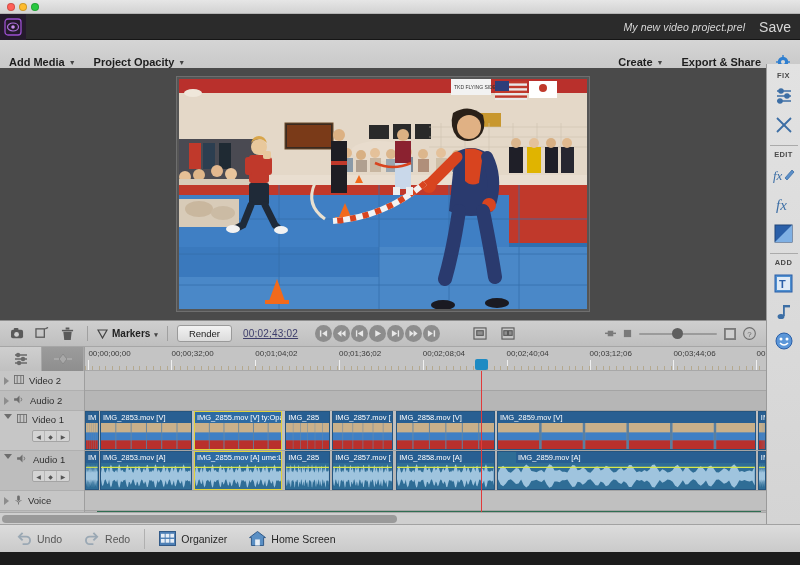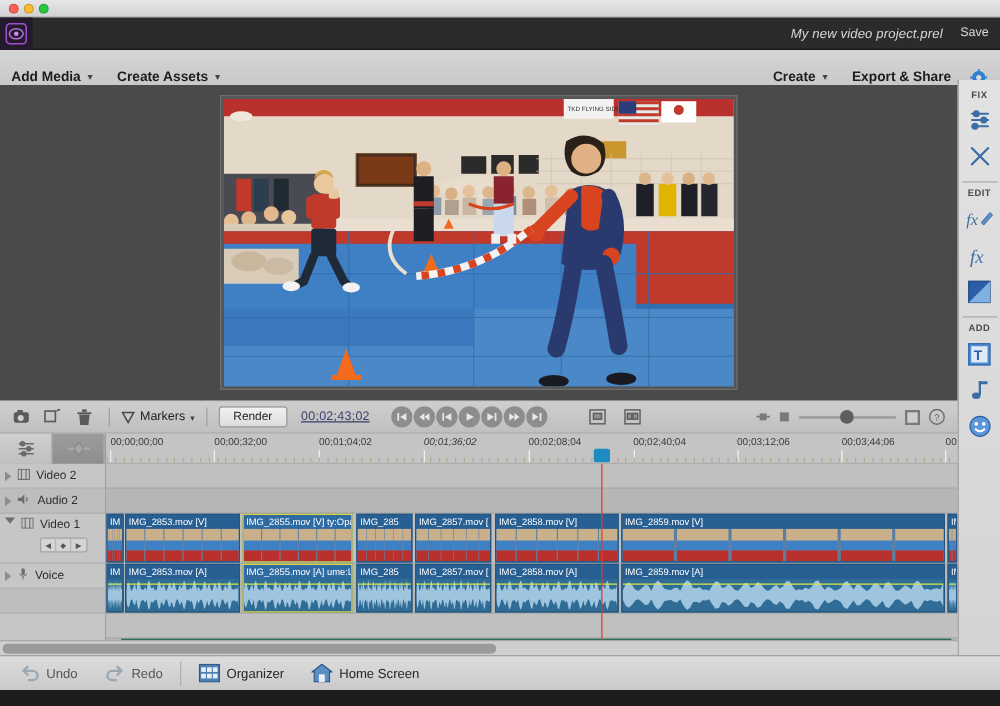--- a/index.html
+++ b/index.html
@@ -28,21 +28,21 @@
     border-bottom:1px solid #151515; position:relative;
   }
   .applogo {
     width:26px;height:26px;background:#241a2b;display:flex;align-items:center;justify-content:center;
   }
   .applogo svg{display:block;}
   .proj-name {
     margin-left:auto; color:#d8d8d8; font-size:10.5px; font-style:italic; padding-right:14px;
     letter-spacing:.1px;
   }
-  .save-btn { color:#d8d8d8; font-size:10px; padding-right:9px; }
+  .save-btn { color:#d8d8d8; font-size:14px; padding-right:9px; }
 
   
   .menubar {
     height:44px; background:linear-gradient(#d5d5d5,#c2c2c2);
     border-bottom:1px solid #9e9e9e; display:flex; align-items:center;
     font-size:11px; color:#1d1d1d; position:relative;
   }
   .menubar .mitem { padding:0 9px; font-weight:bold; display:flex; align-items:center; gap:4px; height:100%;}
   .caret { font-size:7px; color:#444; position:relative; top:1px;}
   .modes { position:absolute; left:50%; transform:translateX(-50%); display:flex; align-items:center; height:100%; }
@@ -73,21 +73,21 @@
   .rail .sep { width:28px;height:1px;background:#aaa; margin:4px 0 0;}
 
   
   .tlpanel { position:absolute; left:0; top:320px; right:34px; bottom:41px; background:#c2c2c2; border-top:1px solid #8f8f8f;}
   .tltoolbar {
     height:26px; background:linear-gradient(#cfcfcf,#bfbfbf); border-bottom:1px solid #a6a6a6;
     display:flex; align-items:center; padding:0 6px; gap:3px; font-size:10px; color:#222;
   }
   .tbtn{width:22px;height:20px;display:flex;align-items:center;justify-content:center;}
   .divline{width:1px;height:15px;background:#a0a0a0;margin:0 6px;}
-  .markers{display:flex;align-items:center;gap:4px;font-weight:normal;font-size:10px;}
+  .markers{display:flex;align-items:center;gap:4px;font-weight:bold;font-size:10px;}
   .renderbtn{
     border:1px solid #9a9a9a;border-radius:3px;background:linear-gradient(#f2f2f2,#dcdcdc);
     font-size:9.5px;padding:2px 11px;color:#222;
   }
   .timecode{font-size:10px;color:#3d3d6b;text-decoration:underline;margin-left:8px;letter-spacing:.2px;}
   .transport{display:flex;align-items:center;gap:1px;margin-left:14px;}
   .tp{width:17px;height:17px;border-radius:50%;background:#8d8d8d;display:flex;align-items:center;justify-content:center;}
   .zoomgrp{margin-left:auto;display:flex;align-items:center;gap:7px;padding-right:4px;}
   .slider{position:relative;width:78px;height:11px;display:flex;align-items:center;}
   .slider .track{height:2px;background:#9b9b9b;width:100%;border-radius:1px;}
@@ -175,21 +175,21 @@
     <div class="proj-name">My new video project.prel</div>
     <div class="save-btn">Save</div>
   </div>
 
   <div class="menubar">
     <div class="mitem">
       <span>Add Media</span>
       <span class="caret">▼</span>
     </div>
     <div class="mitem">
-      <span>Create Assets</span>
+      <span>Project Opacity</span>
       <span class="caret">▼</span>
     </div>
 
 
     <div class="right-menu">
       <div class="mitem">
         <span>Create</span>
         <span class="caret">▼</span>
       </div>
       <div class="mitem">
@@ -565,21 +565,21 @@
             </svg>
         </div>
       </div>
       <div class="ruler" id="ruler">
           <div class="lbl" style="left: 0.5%;">00;00;00;00</div>
           <div class="wtick" style="left: 0.5%;"></div>
           <div class="lbl" style="left: 12.7%;">00;00;32;00</div>
           <div class="wtick" style="left: 12.7%;"></div>
           <div class="lbl" style="left: 25%;">00;01;04;02</div>
           <div class="wtick" style="left: 25%;"></div>
-          <div class="lbl" style="left: 37.3%; font-style: italic;">00;01;36;02</div>
+          <div class="lbl" style="left: 37.3%;">00;01;36;02</div>
           <div class="wtick" style="left: 37.3%;"></div>
           <div class="lbl" style="left: 49.6%;">00;02;08;04</div>
           <div class="wtick" style="left: 49.6%;"></div>
           <div class="lbl" style="left: 61.9%;">00;02;40;04</div>
           <div class="wtick" style="left: 61.9%;"></div>
           <div class="lbl" style="left: 74.1%;">00;03;12;06</div>
           <div class="wtick" style="left: 74.1%;"></div>
           <div class="lbl" style="left: 86.4%;">00;03;44;06</div>
           <div class="wtick" style="left: 86.4%;"></div>
           <div class="lbl" style="left: 98.6%;">00;04;16;08</div>
@@ -712,20 +712,33 @@
                 <rect x="0.5" y="0.5" width="10" height="9"></rect>
                 <path d="M3.5 0.5 V9.5 M7.5 0.5 V9.5"></path>
               </svg></span>
             <span>Video 1</span>
             <div class="kf">
               <span>◀</span>
               <span>◆</span>
               <span>▶</span>
             </div>
           </div>
+          <div class="thead tall alt">
+            <div class="tri open"></div>
+            <span><svg width="11" height="9" viewBox="0 0 12 10" fill="#6e6e6e">
+                <polygon points="0,3.5 3,3.5 6,0.5 6,9.5 3,6.5 0,6.5"></polygon>
+                <path d="M7.5 3 q2 2 0 4" stroke="#6e6e6e" stroke-width="1" fill="none"></path>
+              </svg></span>
+            <span>Audio 1</span>
+            <div class="kf">
+              <span>◀</span>
+              <span>◆</span>
+              <span>▶</span>
+            </div>
+          </div>
           <div class="thead">
             <div class="tri"></div>
             <span><svg width="9" height="10" viewBox="0 0 10 11" fill="#6e6e6e">
                 <rect x="3.5" y="0.5" width="3" height="6" rx="1.5"></rect>
                 <path d="M1.8 5.5 q3.2 4.5 6.4 0" stroke="#6e6e6e" stroke-width="1" fill="none"></path>
                 <rect x="4.5" y="8" width="1" height="2.5"></rect>
               </svg></span>
             <span>Voice</span>
           </div>
           <div class="thead alt"></div>
@@ -1017,21 +1030,21 @@
                 </svg></div>
             </div>
             <div class="clip audio " style="left: 45.7%; width: 14.5%;">
               <span class="cname">IMG_2858.mov [A]</span>
               <div class="wave"><svg width="100%" height="100%" preserveAspectRatio="none" viewBox="0 0 100 24">
                   <rect width="100" height="24" fill="#2f6d96"></rect>
                   <polygon points="0,9 1,4.091918961035294 2,2.5837095571078503 3,4.871552854308857 4,8.129576747986746 5,8.941644185471851 6,7.0114890032369335 7,4.567291253678787 8,5.015370506277874 9,8.873717464642896 10,3.748652767692576 11,1.3777091119760723 12,3.2753194817837343 13,7.390087919098295 14,7.93327685641674 15,8.561218208477582 16,7.080118058611734 17,6.383249517873111 18,8.794822407259547 19,4.052182890993365 20,1.102544547433677 21,2.4073179785374954 22,6.916141300178342 23,6.975410124160925 24,6.14375391518197 25,8.189884207008362 26,8.010183360629739 27,8.800963148106034 28,4.988753160601901 29,1.7967761355503509 30,2.358792694094447 31,6.742858194533191 32,6.201643036063699 33,4.037430962774521 34,5.579439718821634 35,8.313738259258624 36,8.911991934379097 37,6.463091020255382 38,3.378913697885089 39,3.1182608664217426 40,6.862678375423937 41,5.730594860547959 42,2.5098199406084767 43,3.408025604964376 44,6.795728826079069 45,8.874994909793692 46,8.307816040250856 47,5.657056175930345 48,4.575051568499457 49,7.229796031457388 50,5.648345474499658 51,1.7605177265691445 52,1.9384230124220885 53,5.614464147531015 54,8.586599270638477 55,7.697481466946934 56,8.35237718256356 57,6.535129212167355 58,7.769607343915129 59,5.994344782210396 60,1.8949622381032007 61,1.3446300361822665 62,4.898884498216871 63,8.269771627479823 64,5.799676356986584 65,6.866443441252873 66,8.74697024467904 67,8.391535390500648 68,6.752963979181921 69,2.909740740331454 70,1.6910897020293127 71,4.714175798913375 72,7.984594581057127 73,4.241289228284435 74,4.342131114228218 75,7.0659615115404035 76,8.99680105253272 77,7.8521727256795195 78,4.691423495423182 79,2.9257342989084876 80,5.056446417784491 81,7.79426964477206 82,3.229290995411212 83,2.386210408011074 84,5.170357022318322 85,8.47619979831229 86,8.830100501582068 87,7.029259627023285 88,4.887591578618161 89,5.856433712888814 90,7.753867586427344 91,2.9075678814758525 92,1.2402229246775818 93,3.7902494189670506 94,8.105175185157393 95,7.452411355838031 96,8.359688069288346 97,7.327863380652662 98,6.991389349535645 99,7.899659349109444 100,3.3367153061502464 100,20.663284693849754 99,16.100340650890555 98,17.008610650464355 97,16.672136619347338 96,15.640311930711654 95,16.54758864416197 94,15.894824814842607 93,20.20975058103295 92,22.75977707532242 91,21.092432118524147 90,16.246132413572656 89,18.143566287111184 88,19.11240842138184 87,16.970740372976714 86,15.169899498417932 85,15.52380020168771 84,18.82964297768168 83,21.613789591988926 82,20.770709004588788 81,16.205730355227942 80,18.943553582215507 79,21.074265701091512 78,19.30857650457682 77,16.14782727432048 76,15.00319894746728 75,16.934038488459596 74,19.657868885771784 73,19.758710771715563 72,16.015405418942873 71,19.285824201086626 70,22.308910297970687 69,21.090259259668546 68,17.24703602081808 67,15.608464609499352 66,15.25302975532096 65,17.133556558747127 64,18.200323643013416 63,15.730228372520177 62,19.101115501783127 61,22.655369963817733 60,22.1050377618968 59,18.005655217789602 58,16.23039265608487 57,17.464870787832645 56,15.64762281743644 55,16.302518533053068 54,15.413400729361523 53,18.385535852468983 52,22.06157698757791 51,22.239482273430855 50,18.351654525500344 49,16.77020396854261 48,19.424948431500543 47,18.342943824069657 46,15.692183959749144 45,15.125005090206308 44,17.20427117392093 43,20.591974395035624 42,21.490180059391523 41,18.26940513945204 40,17.137321624576064 39,20.881739133578257 38,20.62108630211491 37,17.536908979744616 36,15.088008065620903 35,15.686261740741376 34,18.420560281178368 33,19.962569037225478 32,17.7983569639363 31,17.25714180546681 30,21.641207305905553 29,22.203223864449647 28,19.011246839398098 27,15.199036851893966 26,15.989816639370261 25,15.810115792991638 24,17.856246084818032 23,17.024589875839077 22,17.083858699821658 21,21.592682021462505 20,22.897455452566323 19,19.947817109006635 18,15.205177592740453 17,17.61675048212689 16,16.919881941388265 15,15.438781791522418 14,16.06672314358326 13,16.609912080901704 12,20.724680518216267 11,22.622290888023926 10,20.251347232307424 9,15.126282535357104 8,18.984629493722124 7,19.43270874632121 6,16.98851099676307 5,15.058355814528149 4,15.870423252013254 3,19.128447145691144 2,21.416290442892148 1,19.908081038964706 0,15 " fill="#9fc4de"></polygon>
                   <line x1="0" y1="4" x2="100" y2="4" stroke="#d8e84a" stroke-width="1"></line>
                 </svg></div>
             </div>
-            <div class="clip audio " style="left: 60.5%; width: 38%;">
+            <div class="clip audio " style="left: 60.5%; width: 38%; padding-left: 18px;">
               <span class="cname">IMG_2859.mov [A]</span>
               <div class="wave"><svg width="100%" height="100%" preserveAspectRatio="none" viewBox="0 0 100 24">
                   <rect width="100" height="24" fill="#2f6d96"></rect>
                   <polygon points="0,9 1,4.091918961035294 2,2.5837095571078503 3,4.871552854308857 4,8.129576747986746 5,8.941644185471851 6,7.0114890032369335 7,4.567291253678787 8,5.015370506277874 9,8.873717464642896 10,3.748652767692576 11,1.3777091119760723 12,3.2753194817837343 13,7.390087919098295 14,7.93327685641674 15,8.561218208477582 16,7.080118058611734 17,6.383249517873111 18,8.794822407259547 19,4.052182890993365 20,1.102544547433677 21,2.4073179785374954 22,6.916141300178342 23,6.975410124160925 24,6.14375391518197 25,8.189884207008362 26,8.010183360629739 27,8.800963148106034 28,4.988753160601901 29,1.7967761355503509 30,2.358792694094447 31,6.742858194533191 32,6.201643036063699 33,4.037430962774521 34,5.579439718821634 35,8.313738259258624 36,8.911991934379097 37,6.463091020255382 38,3.378913697885089 39,3.1182608664217426 40,6.862678375423937 41,5.730594860547959 42,2.5098199406084767 43,3.408025604964376 44,6.795728826079069 45,8.874994909793692 46,8.307816040250856 47,5.657056175930345 48,4.575051568499457 49,7.229796031457388 50,5.648345474499658 51,1.7605177265691445 52,1.9384230124220885 53,5.614464147531015 54,8.586599270638477 55,7.697481466946934 56,8.35237718256356 57,6.535129212167355 58,7.769607343915129 59,5.994344782210396 60,1.8949622381032007 61,1.3446300361822665 62,4.898884498216871 63,8.269771627479823 64,5.799676356986584 65,6.866443441252873 66,8.74697024467904 67,8.391535390500648 68,6.752963979181921 69,2.909740740331454 70,1.6910897020293127 71,4.714175798913375 72,7.984594581057127 73,4.241289228284435 74,4.342131114228218 75,7.0659615115404035 76,8.99680105253272 77,7.8521727256795195 78,4.691423495423182 79,2.9257342989084876 80,5.056446417784491 81,7.79426964477206 82,3.229290995411212 83,2.386210408011074 84,5.170357022318322 85,8.47619979831229 86,8.830100501582068 87,7.029259627023285 88,4.887591578618161 89,5.856433712888814 90,7.753867586427344 91,2.9075678814758525 92,1.2402229246775818 93,3.7902494189670506 94,8.105175185157393 95,7.452411355838031 96,8.359688069288346 97,7.327863380652662 98,6.991389349535645 99,7.899659349109444 100,3.3367153061502464 100,20.663284693849754 99,16.100340650890555 98,17.008610650464355 97,16.672136619347338 96,15.640311930711654 95,16.54758864416197 94,15.894824814842607 93,20.20975058103295 92,22.75977707532242 91,21.092432118524147 90,16.246132413572656 89,18.143566287111184 88,19.11240842138184 87,16.970740372976714 86,15.169899498417932 85,15.52380020168771 84,18.82964297768168 83,21.613789591988926 82,20.770709004588788 81,16.205730355227942 80,18.943553582215507 79,21.074265701091512 78,19.30857650457682 77,16.14782727432048 76,15.00319894746728 75,16.934038488459596 74,19.657868885771784 73,19.758710771715563 72,16.015405418942873 71,19.285824201086626 70,22.308910297970687 69,21.090259259668546 68,17.24703602081808 67,15.608464609499352 66,15.25302975532096 65,17.133556558747127 64,18.200323643013416 63,15.730228372520177 62,19.101115501783127 61,22.655369963817733 60,22.1050377618968 59,18.005655217789602 58,16.23039265608487 57,17.464870787832645 56,15.64762281743644 55,16.302518533053068 54,15.413400729361523 53,18.385535852468983 52,22.06157698757791 51,22.239482273430855 50,18.351654525500344 49,16.77020396854261 48,19.424948431500543 47,18.342943824069657 46,15.692183959749144 45,15.125005090206308 44,17.20427117392093 43,20.591974395035624 42,21.490180059391523 41,18.26940513945204 40,17.137321624576064 39,20.881739133578257 38,20.62108630211491 37,17.536908979744616 36,15.088008065620903 35,15.686261740741376 34,18.420560281178368 33,19.962569037225478 32,17.7983569639363 31,17.25714180546681 30,21.641207305905553 29,22.203223864449647 28,19.011246839398098 27,15.199036851893966 26,15.989816639370261 25,15.810115792991638 24,17.856246084818032 23,17.024589875839077 22,17.083858699821658 21,21.592682021462505 20,22.897455452566323 19,19.947817109006635 18,15.205177592740453 17,17.61675048212689 16,16.919881941388265 15,15.438781791522418 14,16.06672314358326 13,16.609912080901704 12,20.724680518216267 11,22.622290888023926 10,20.251347232307424 9,15.126282535357104 8,18.984629493722124 7,19.43270874632121 6,16.98851099676307 5,15.058355814528149 4,15.870423252013254 3,19.128447145691144 2,21.416290442892148 1,19.908081038964706 0,15 " fill="#9fc4de"></polygon>
                   <line x1="0" y1="4" x2="100" y2="4" stroke="#d8e84a" stroke-width="1"></line>
                 </svg></div>
             </div>
             <div class="clip audio " style="left: 98.8%; width: 1.2%;">
               <span class="cname">IM</span>
               <div class="wave"><svg width="100%" height="100%" preserveAspectRatio="none" viewBox="0 0 100 24">

